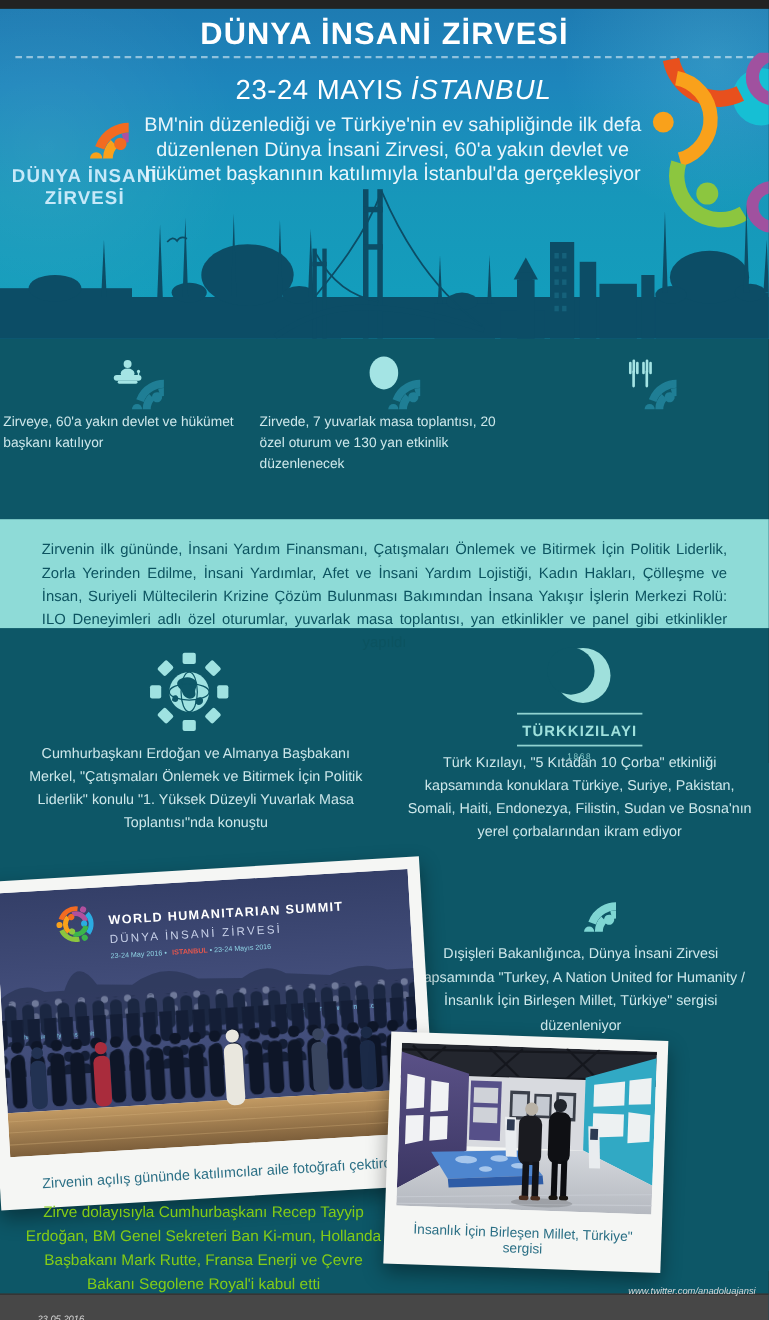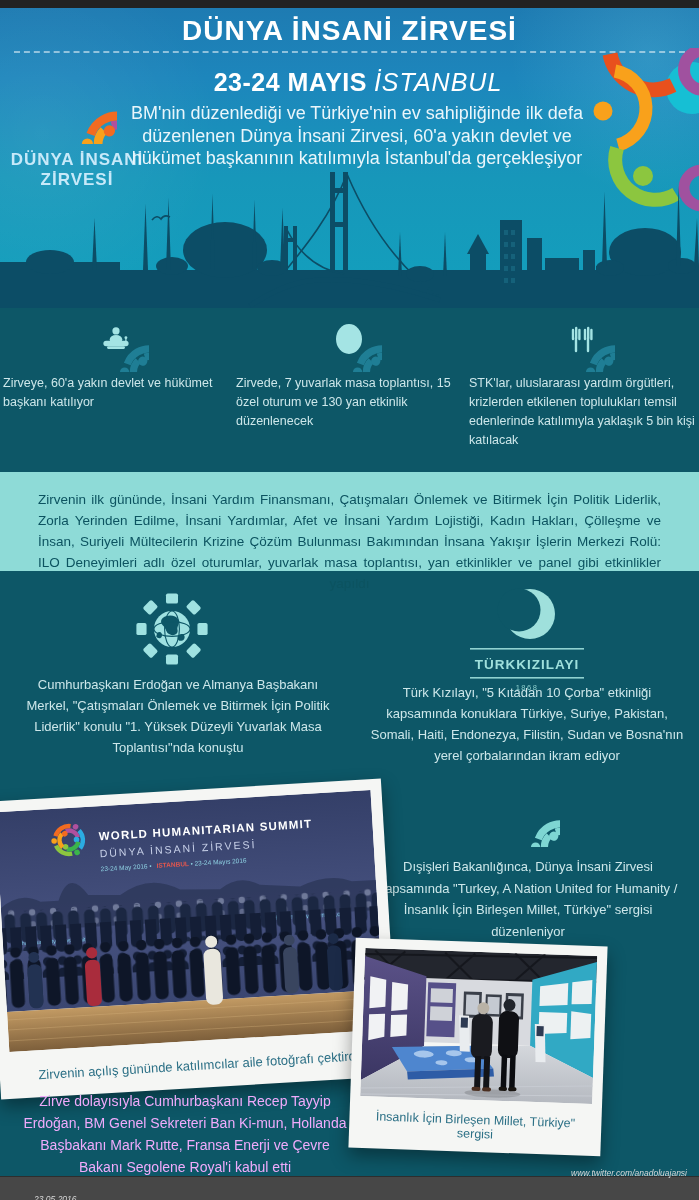--- a/index.html
+++ b/index.html
@@ -12,21 +12,21 @@
   #hero::before{content:"";position:absolute;inset:0;
     background:radial-gradient(circle at 6% 42%,rgba(255,255,255,.07),transparent 26%),
                radial-gradient(circle at 93% 16%,rgba(150,240,250,.16),transparent 20%);}
   #main-title{position:absolute;top:7px;left:0;width:699px;text-align:center;
     color:#fff;font-size:28px;font-weight:800;letter-spacing:1px;}
   #dash-sep{position:absolute;top:43px;left:14px;right:14px;border-top:2px dashed rgba(255,255,255,.5);}
   #whs-logo{position:absolute;left:-3px;top:56px;width:160px;text-align:center;}
   #whs-logo svg{display:block;margin:0 auto;}
   #whs-logo .wordmark{margin-top:6px;color:#C7E9F9;font-size:17px;font-weight:800;letter-spacing:1px;line-height:20px;}
   #hero-date{position:absolute;top:60px;left:118px;width:480px;text-align:center;color:#fff;font-size:25px;}
-  #hero-date .b{font-weight:700;letter-spacing:.5px;text-align:center;}
+  #hero-date .b{font-weight:400;letter-spacing:.5px;text-align:center;}
   #hero-date .l{font-weight:300;letter-spacing:1px;font-style:italic;}
   #hero-intro{position:absolute;top:94px;left:112px;width:490px;text-align:center;
     color:#EAF6FB;font-size:18px;line-height:22.5px;}
   #skyline{position:absolute;left:0;top:150px;}
   #deco-right{position:absolute;left:580px;top:40px;}
 
   
   .ring-colored{--c1:#B0509E;--c2:#2BACE2;--c3:#3BB54B;--c4:#8CC63F;--c5:#F9A11B;--c6:#F26B21;}
   .ring-muted{--c1:#1F7E95;--c2:#1F7E95;--c3:#1F7E95;--c4:#1F7E95;--c5:#1F7E95;--c6:#1F7E95;}
   .ring-teal{--c1:#7ED6D3;--c2:#7ED6D3;--c3:#7ED6D3;--c4:#7ED6D3;--c5:#7ED6D3;--c6:#7ED6D3;}
@@ -55,21 +55,21 @@
   .polaroid{position:absolute;background:#F5F6F4;box-shadow:0 8px 18px rgba(0,0,0,.38);}
   #photo1{left:-8px;top:782px;width:398px;padding:11px 11px 0 11px;box-sizing:border-box;transform:rotate(-3.4deg);}
   #photo2{left:352px;top:934px;width:252px;padding:10px 10px 0 10px;box-sizing:border-box;transform:rotate(2deg);}
   .caption{color:#2C7086;text-align:center;}
   #cap1{font-size:13px;padding:13px 4px 15px 4px;}
   #cap2{font-size:12.5px;padding:9px 2px 11px 2px;}
   #exh-icon{position:absolute;left:494px;top:773px;}
   #exh-text{position:absolute;left:378px;top:848px;width:300px;text-align:center;
     color:#CDE7EA;font-size:13px;line-height:21.5px;}
   #meeting-text{position:absolute;left:18px;top:1082px;width:334px;text-align:center;
-    color:#f0abfc;font-size:14px;line-height:22px;}
+    color:#84cc16;font-size:14px;line-height:22px;}
 
   
   #footer{position:absolute;top:1168px;left:0;width:699px;height:44px;background:#474747;border-top:1px solid #2e2e2e;
     display:flex;align-items:center;justify-content:space-between;box-sizing:border-box;padding:0 12px 0 34px;}
   #footer .date{color:#D8D8D8;font-size:8.5px;font-style:italic;}
   #footer .right{display:flex;align-items:flex-end;gap:25px;flex-direction:column;}
   #footer .tw{color:#D8D8D8;font-size:8.5px;font-style:italic;}
   .aa-badge{width:22px;height:22px;border:2px solid #fff;border-radius:50%;display:flex;align-items:center;justify-content:center;}
   .aa-badge span{color:#fff;font-size:10px;font-weight:800;font-style:italic;letter-spacing:-1px;}
 </style>
@@ -238,22 +238,21 @@
           <path d="M9.2 13 V3"></path>
           <path d="M12.4 14 V5"></path>
         <path d="M21 26 V13"></path>
           <path d="M18 14 V5"></path>
           <path d="M21.2 13 V3"></path>
           <path d="M24.4 14 V5"></path>
       </g>
     </svg>
   </div>
   <div class="stat-text" id="stat-text-0">Zirveye, 60'a yakın devlet ve hükümet başkanı katılıyor</div>
-  <div class="stat-text" id="stat-text-1">Zirvede, 7 yuvarlak masa toplantısı, 15 özel oturum ve 130 yan etkinlik düzenlenecek</div>
-  <div class="stat-text" id="stat-text-2">STK'lar, uluslararası yardım örgütleri, krizlerden etkilenen toplulukları temsil edenlerinde katılımıyla yaklaşık 5 bin kişi katılacak</div>
+  <div class="stat-text" id="stat-text-1">Zirvede, 7 yuvarlak masa toplantısı, 20 özel oturum ve 130 yan etkinlik düzenlenecek</div>
 
   <div id="band">
     <p>Zirvenin ilk gününde,  İnsani Yardım Finansmanı, Çatışmaları Önlemek ve Bitirmek İçin Politik Liderlik, Zorla Yerinden Edilme, İnsani Yardımlar, Afet ve İnsani Yardım Lojistiği, Kadın Hakları, Çölleşme ve İnsan, Suriyeli Mültecilerin Krizine Çözüm Bulunması Bakımından İnsana Yakışır İşlerin Merkezi Rolü: ILO Deneyimleri  adlı özel oturumlar, yuvarlak masa toplantısı, yan etkinlikler ve panel gibi etkinlikler yapıldı</p>
   </div>
 
   <svg id="globe-icon" width="74" height="74" viewBox="-40 -40 80 80">
     <g fill="currentColor">
       <rect x="-6.5" y="-38.5" width="13" height="11" rx="2"></rect>
       <rect x="-6.5" y="-38.5" width="13" height="11" rx="2" transform="rotate(45)"></rect>
       <rect x="-6.5" y="-38.5" width="13" height="11" rx="2" transform="rotate(90)"></rect>

